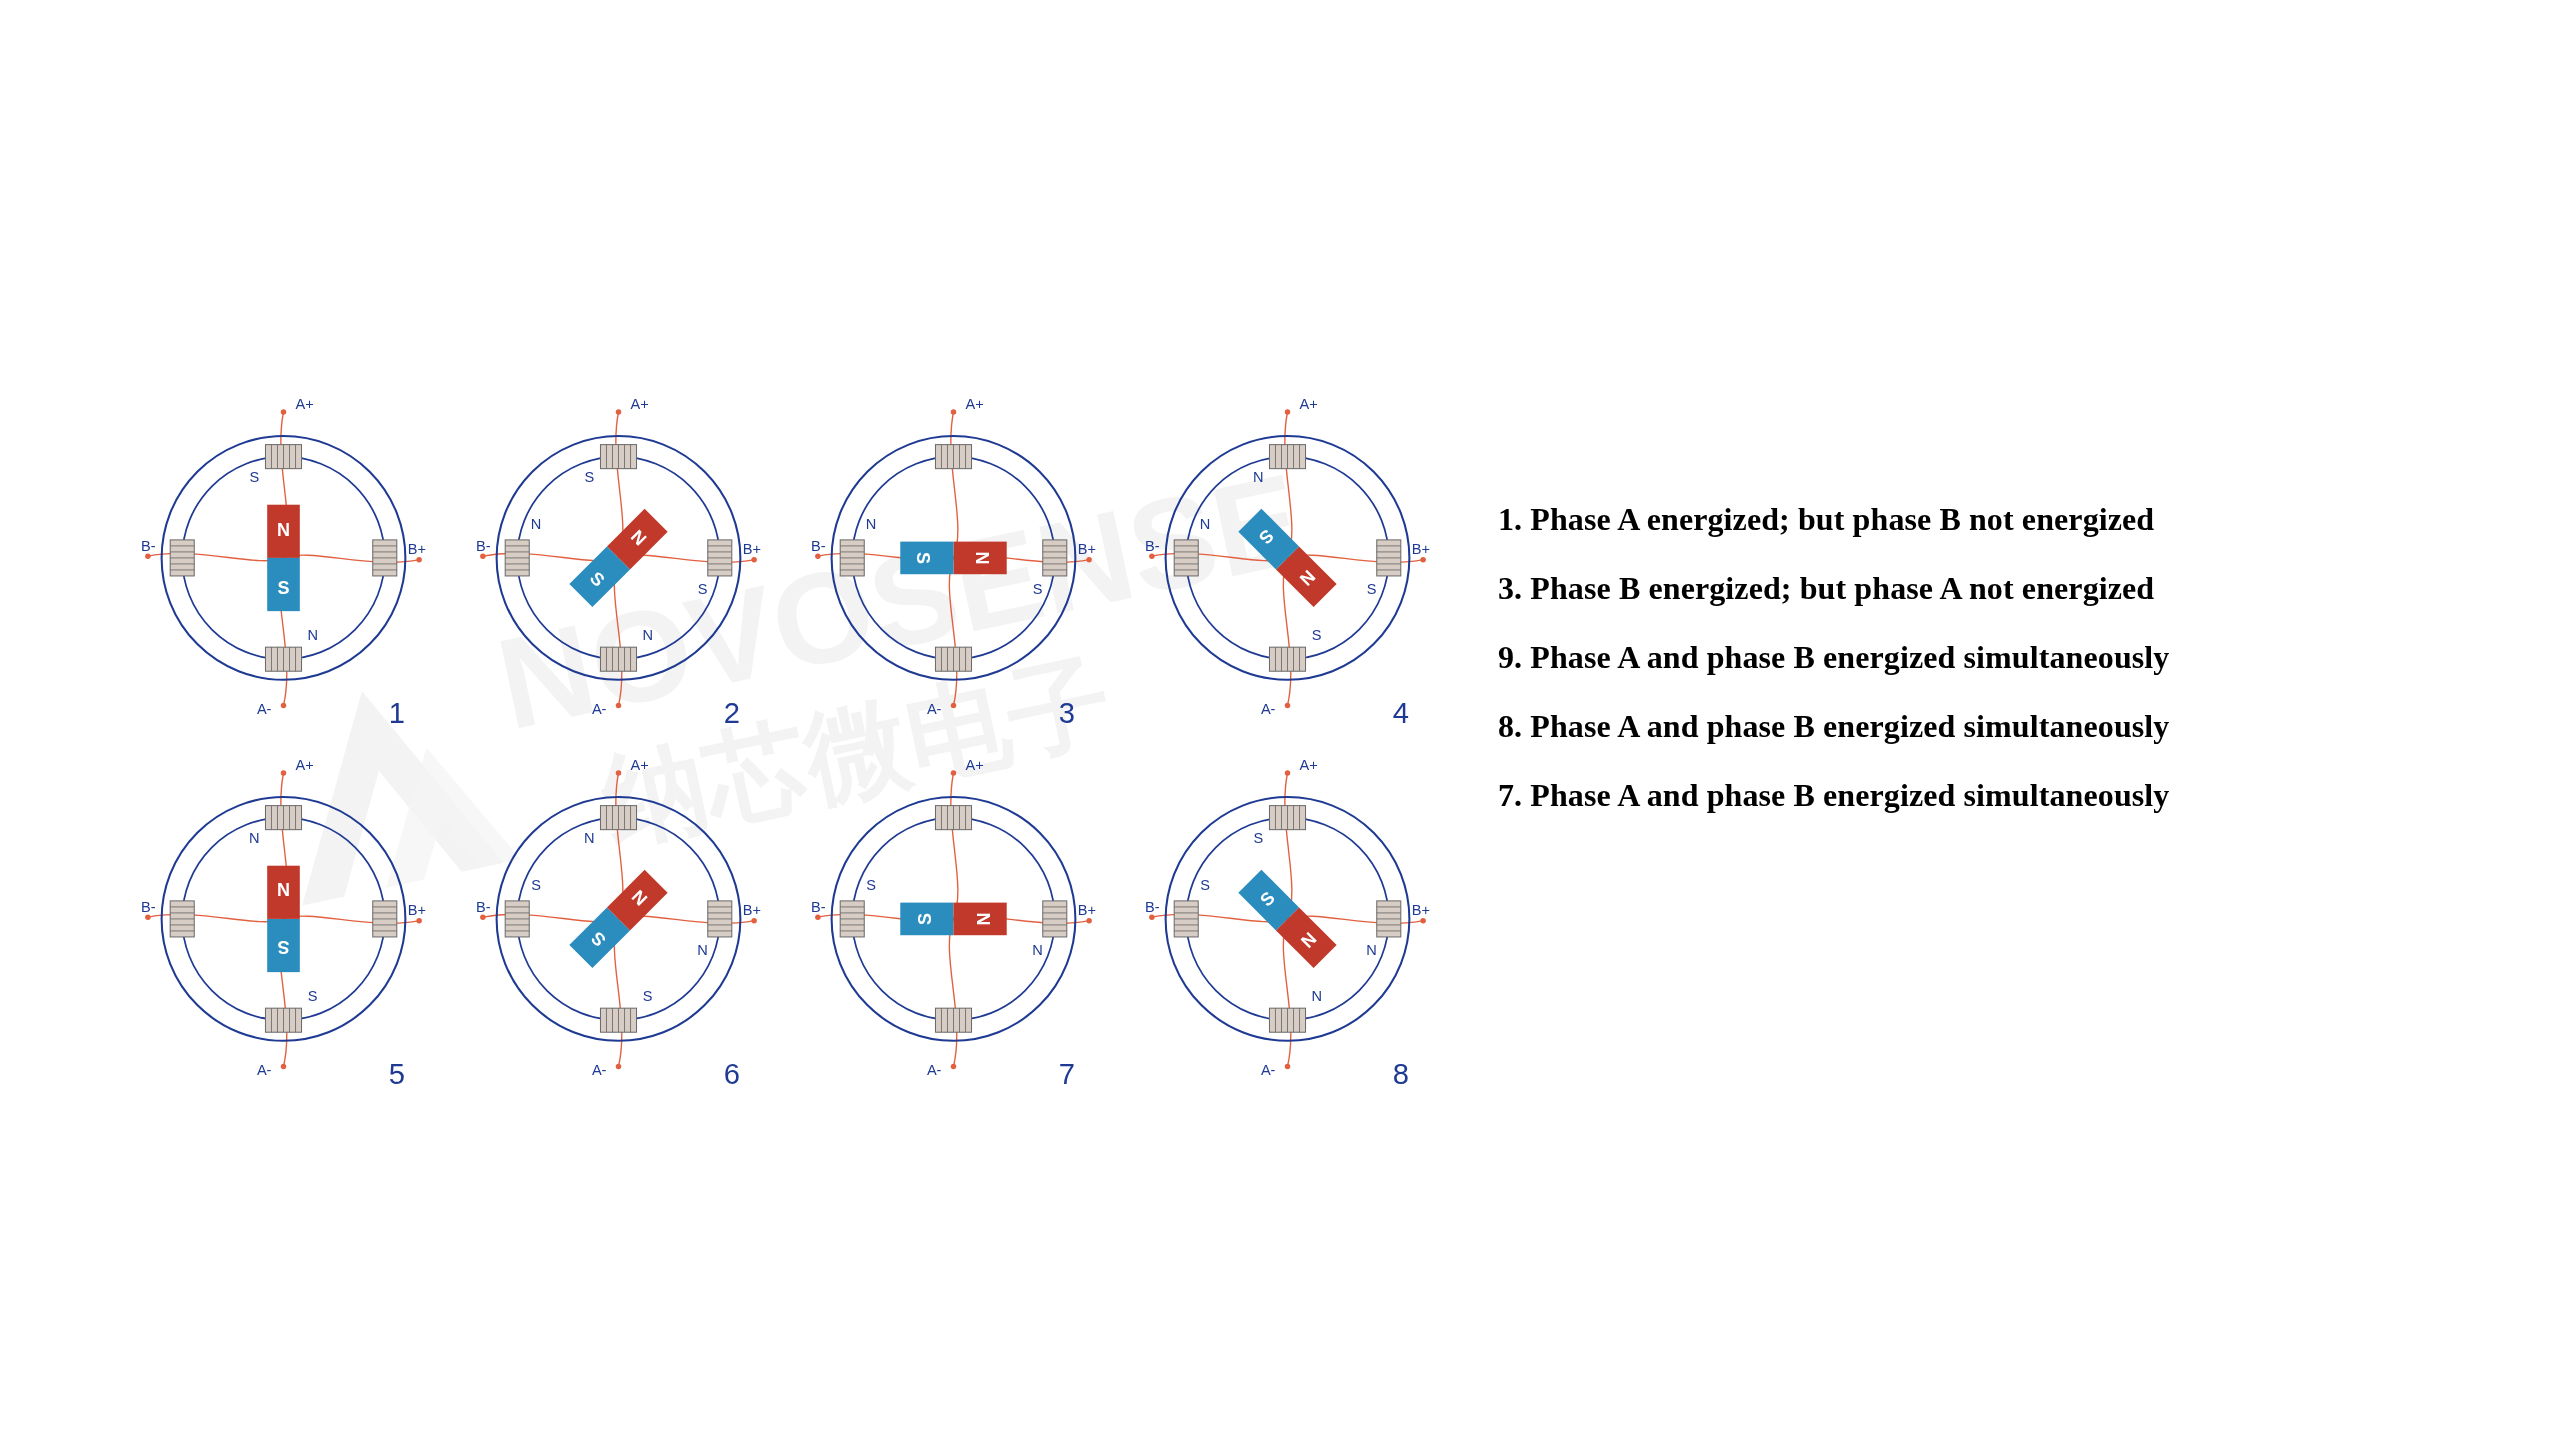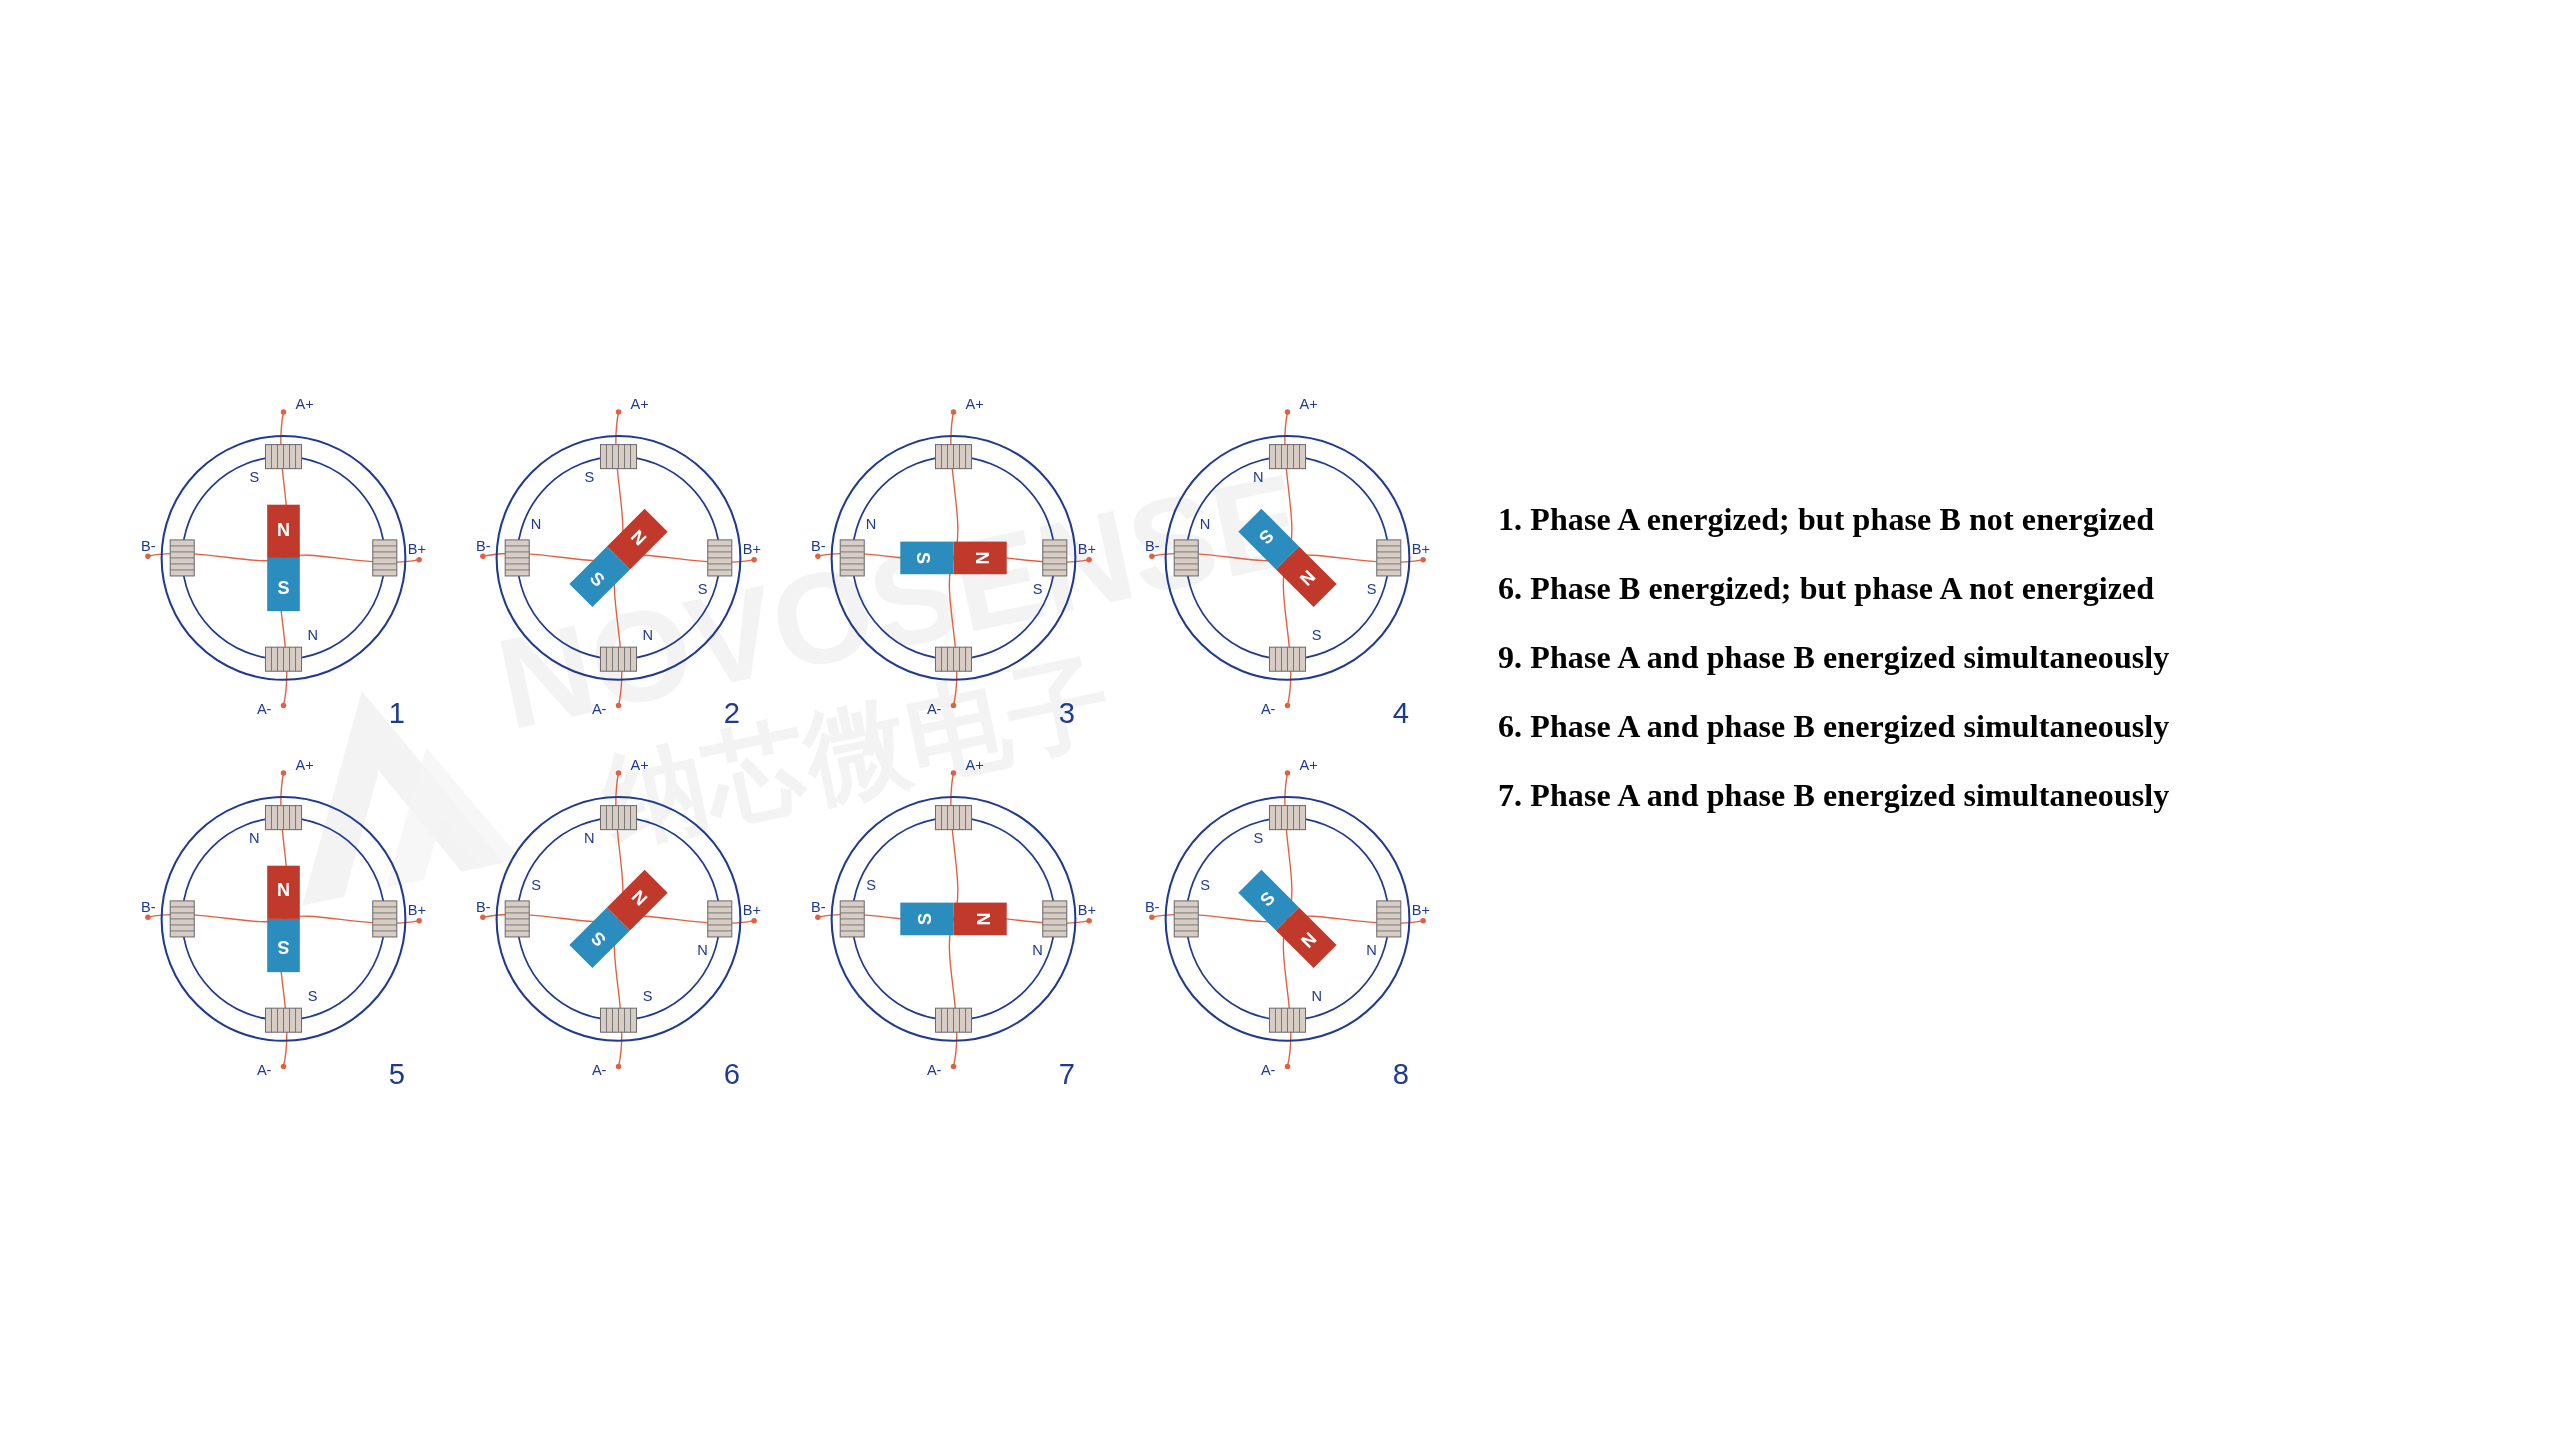--- a/index.html
+++ b/index.html
@@ -535,18 +535,18 @@
         <text x="194" y="26" fill="#1f3a93" font-family="Liberation Sans, sans-serif" font-size="17" text-anchor="start">A+</text>
         <text x="166" y="382" fill="#1f3a93" font-family="Liberation Sans, sans-serif" font-size="17" text-anchor="end">A-</text>
         <text x="14" y="192" fill="#1f3a93" font-family="Liberation Sans, sans-serif" font-size="17" text-anchor="start">B-</text>
         <text x="346" y="196" fill="#1f3a93" font-family="Liberation Sans, sans-serif" font-size="17" text-anchor="end">B+</text>
         <text x="312" y="392" fill="#1f3a93" font-family="Liberation Sans, sans-serif" font-size="34" text-anchor="middle">8</text>
       </svg></div>
   </div>
 
 <div id="legend">
   <div class="legend-line">1. Phase A energized;  but phase B not energized</div>
-  <div class="legend-line">6. Phase B energized;  but phase A not energized</div>
+  <div class="legend-line">3. Phase B energized;  but phase A not energized</div>
   <div class="legend-line">9. Phase A and phase B energized simultaneously</div>
-  <div class="legend-line">6. Phase A and phase B energized simultaneously</div>
+  <div class="legend-line">8. Phase A and phase B energized simultaneously</div>
   <div class="legend-line">7. Phase A and phase B energized simultaneously</div>
 </div>
 
 
 </body></html>

